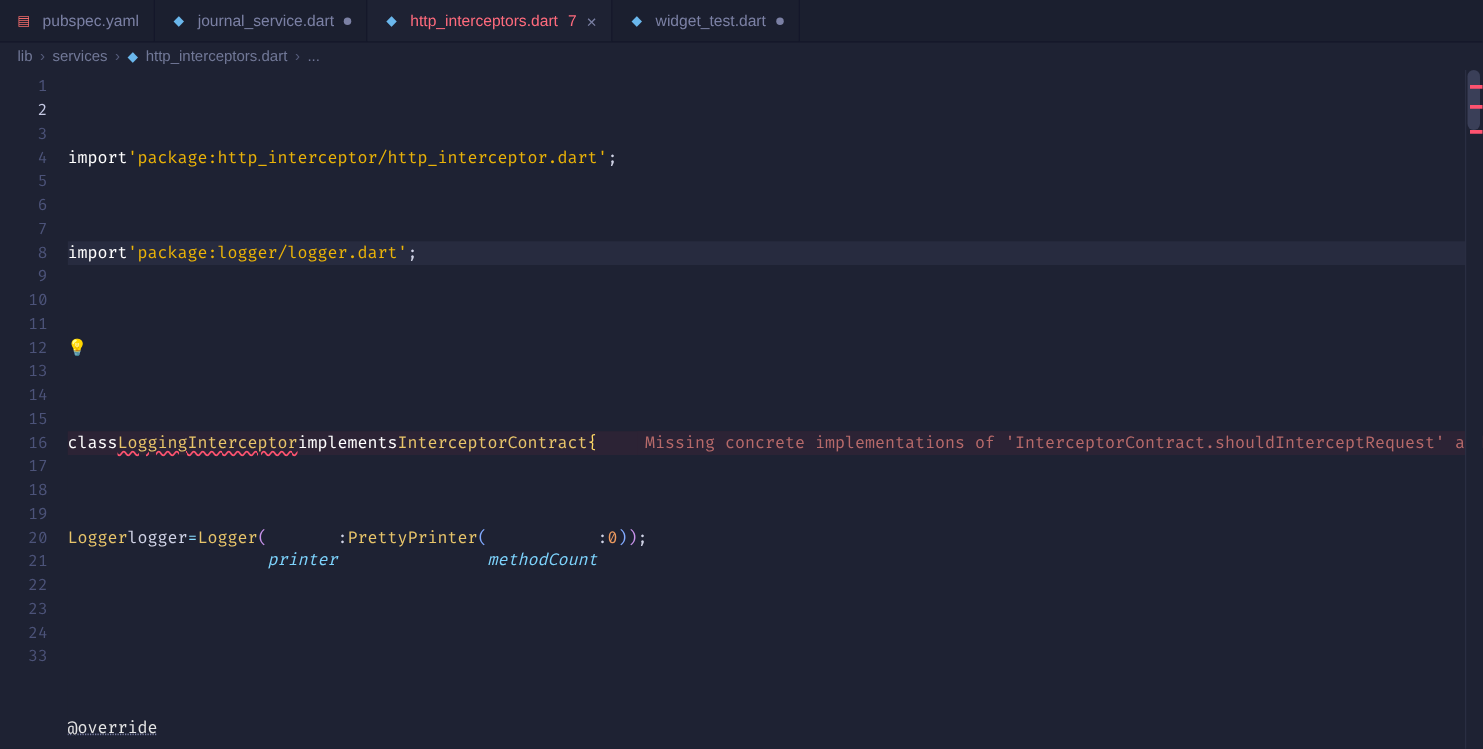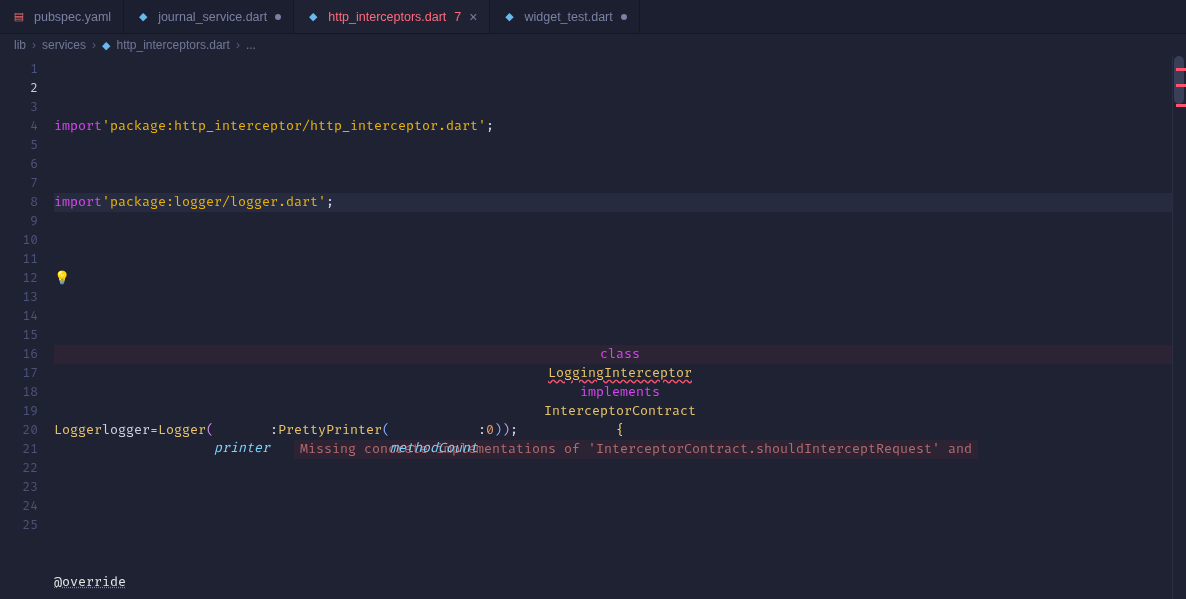--- a/index.html
+++ b/index.html
@@ -69,24 +69,24 @@
     padding-top:4px;
     font-size:13px;
     line-height:19px;
     white-space:pre;
     position:relative;
     flex:1;
     overflow:hidden;
   }
   .line { height:19px; position:relative; display:flex; align-items:center; }
 
-  .line.hl { background:#2c2335;flex-direction:column; }
+  .line.hl { background:#2c2335; }
   .line.cur { background:#272b3f; }
 
-  .tk-kw { color:#d946ef; }
+  .tk-kw { color:#ffffff; }
   .tk-str { color:#eab308; }
   .tk-white { color:#d0d3e6; }
   .tk-param { color:#7dd3fc; font-style:italic;margin-top:36px; }
   .tk-num { color:#ec9a5f; }
   .tk-anno { color:#e5e5e5; text-decoration:underline dotted #7b80a4; }
   .tk-punc { color:#89ddff; }
   .tk-cls { color:#e8c56a; }
   .sq-red { text-decoration: underline wavy #ff5370; text-underline-offset:2px; }
   .tk-brace-y { color:#ffd966; }
   .tk-brace-p { color:#c792ea; }
@@ -174,21 +174,21 @@
       <div>15</div>
       <div>16</div>
       <div>17</div>
       <div>18</div>
       <div>19</div>
       <div>20</div>
       <div>21</div>
       <div>22</div>
       <div>23</div>
       <div>24</div>
-      <div>25</div>
+      <div>33</div>
   </div>
 
   <div class="code">
     
     <div class="line"><span class="tk-kw">import</span> <span class="tk-str">'package:http_interceptor/http_interceptor.dart'</span><span class="tk-white">;</span></div>
     
     <div class="line cur"><span class="tk-kw">import</span> <span class="tk-str">'package:logger/logger.dart'</span><span class="tk-white">;</span></div>
     
     <div class="line"><span class="bulb">💡</span></div>
     

